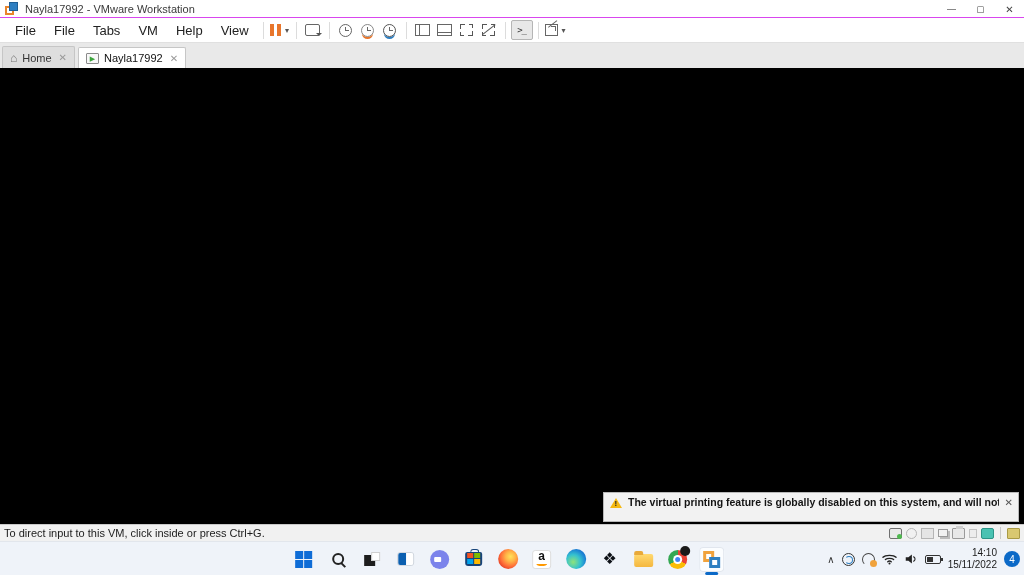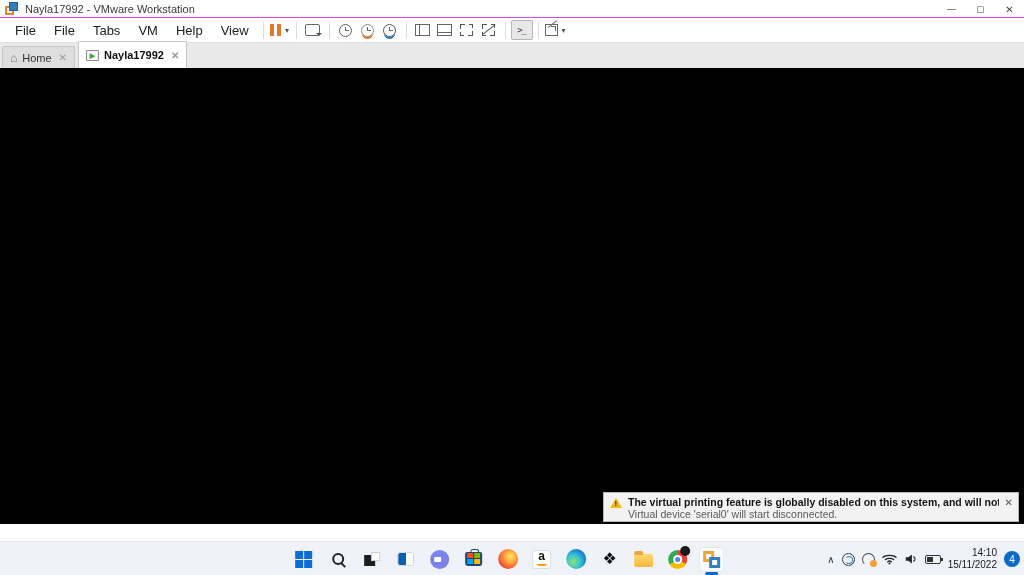--- a/index.html
+++ b/index.html
@@ -43,21 +43,21 @@
   .bracket-ic .bl { position:absolute; left:0; bottom:0; width:4px; height:4px; border-left:1px solid #555; border-bottom:1px solid #555; }
   .bracket-ic.slash .sl { position:absolute; left:-1px; top:5px; width:16px; height:1px; background:#555; transform:rotate(-38deg); }
   .console-glyph { font-family:"DejaVu Sans Mono",monospace; font-size:9px; color:#333; letter-spacing:-1px; }
   .fit-ic { width:13px; height:12px; border:1px solid #666; position:relative; }
   .fit-ic::before { content:""; position:absolute; left:2px; top:2px; width:11px; height:1px; background:#666; transform:rotate(-38deg); transform-origin:left top; }
   .fit-ic::after { content:""; position:absolute; right:1px; top:1px; width:4px; height:4px; border-right:1px solid #666; border-top:1px solid #666; }
 
   
   .tabbar { position:absolute; top:42px; left:0; right:0; height:26px; background:#e9e9e9; border-top:1px solid #e0e0e0; display:flex; align-items:flex-end; padding-left:2px; }
   .tab { display:flex; align-items:center; gap:5px; font-size:11px; padding:0 7px; height:22px; border:1px solid #c6c6c6; border-bottom:none; background:#dedede; color:#333; border-radius:2px 2px 0 0; margin-right:3px; }
-  .tab.active { background:#ffffff; height:27px; font-weight:bold; color:#111; }
+  .tab.active { background:#ffffff; height:21px; font-weight:normal; color:#111; }
   .home-glyph { font-size:12px; color:#777; }
   .vm-tab-icon { position:relative; width:13px; height:11px; border:1px solid #8a8a8a; background:#f8f8f8; border-radius:1px; display:flex; align-items:center; justify-content:center; }
   .vm-tab-icon span { color:#3da43d; font-size:7px; line-height:1; }
   .tab-close { font-size:10px; color:#999; margin-left:2px; }
 
   
   .vm-display { position:absolute; top:68px; left:0; right:0; height:456px; background:#000; }
 
   
   .notif { position:absolute; right:5px; bottom:2px; width:416px; height:30px; background:#f2f2f2; border:1px solid #b9b9b9; display:flex; align-items:flex-start; padding:3px 5px 3px 5px; }
@@ -227,26 +227,39 @@
       <span>Nayla17992</span>
       <span class="tab-close">✕</span>
     </div>
   </div>
 
   <div class="vm-display">
     <div class="notif">
       <div class="warn-tri"></div>
       <div class="notif-lines">
         <div class="notif-line1">The virtual printing feature is globally disabled on this system, and will not be enabled for t...</div>
-        <div class="notif-line2">Virtual device 'serial0' will start disconnected.</div>
       </div>
       <div class="notif-close">✕</div>
     </div>
   </div>
 
+  <div class="statusbar">
+    <div class="status-hint">To direct input to this VM, click inside or press Ctrl+G.</div>
+    <div class="dev-icons">
+      <span class="dev dev-disk"></span>
+      <span class="dev dev-cd"></span>
+      <span class="dev dev-floppy"></span>
+      <span class="dev dev-net"></span>
+      <span class="dev dev-printer"></span>
+      <span class="dev dev-sound"></span>
+      <span class="dev dev-msglog"></span>
+      <span class="dev-sep"></span>
+      <span class="dev dev-full"></span>
+    </div>
+  </div>
 
   <div class="taskbar">
     <div class="tb-center">
       <div class="task-ic">
           <span class="win-logo">
             <i></i>
             <i></i>
             <i></i>
             <i></i>
           </span>

